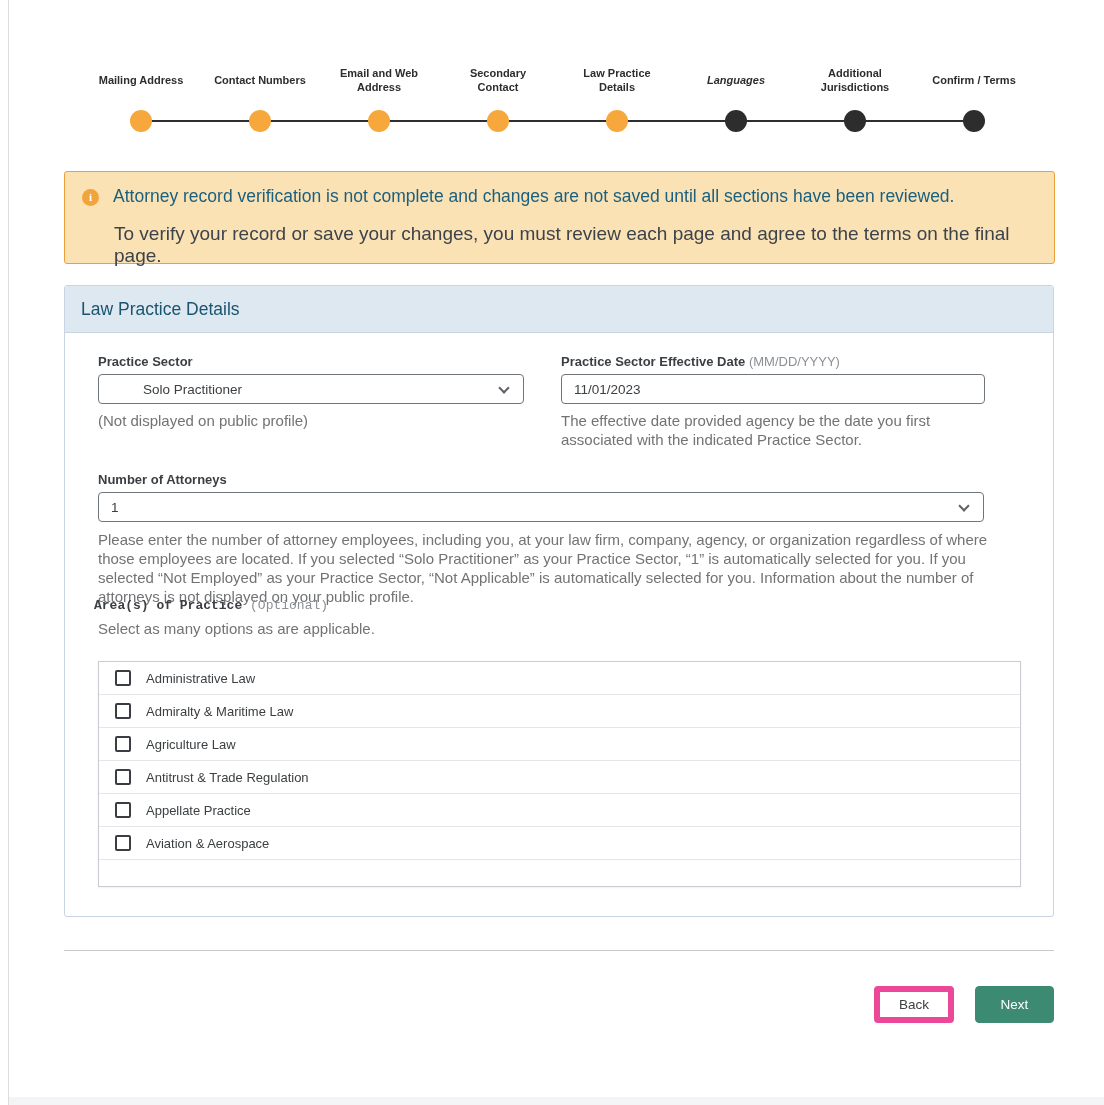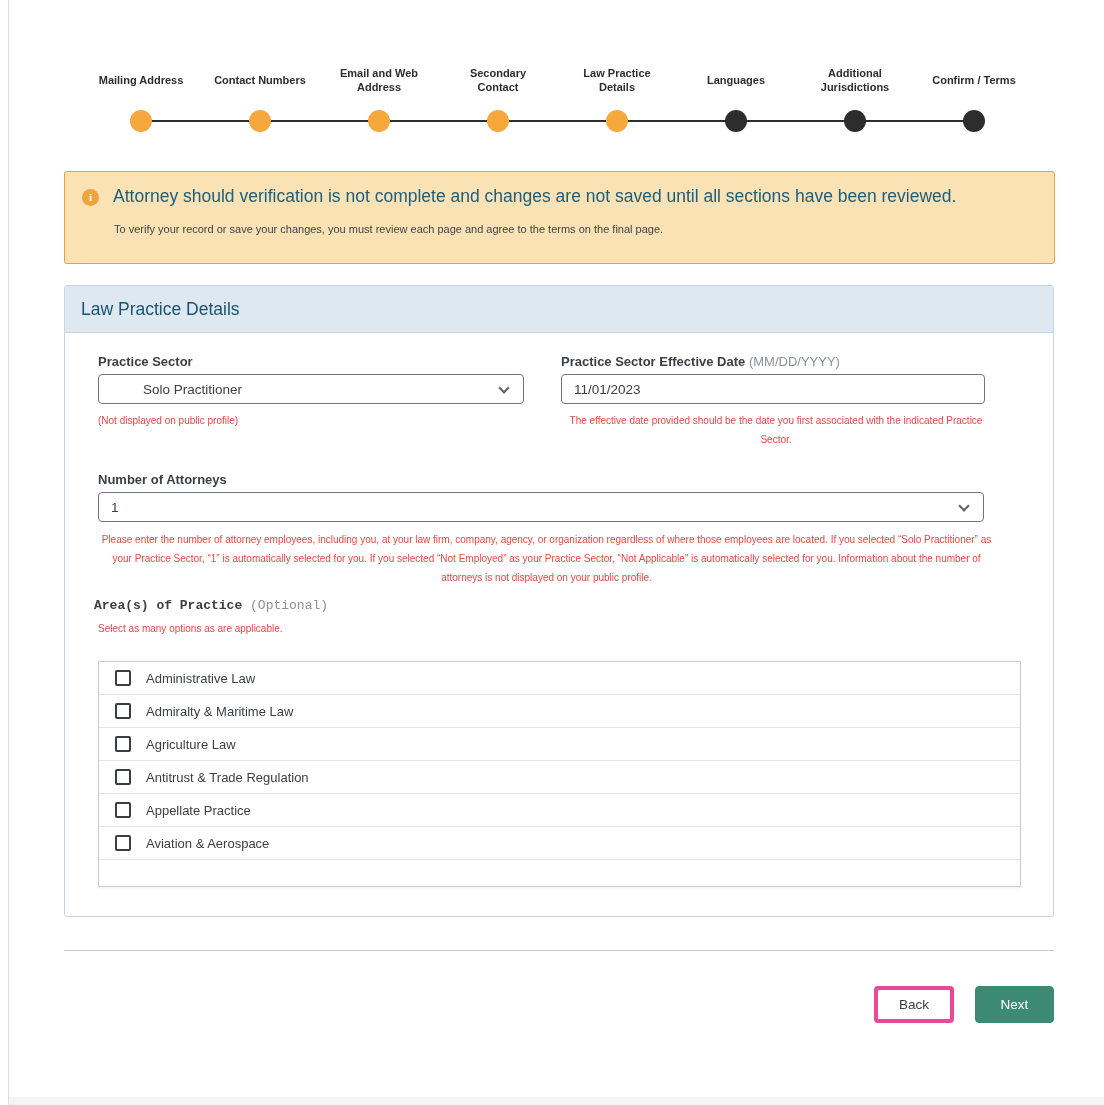--- a/index.html
+++ b/index.html
@@ -18,51 +18,51 @@
   .step-dot { position:relative; margin:10px auto 0; width:22px; height:22px; border-radius:50%; background:#2d2d2d; z-index:2; }
   .step.complete .step-dot, .step.active .step-dot { background:var(--accent-orange,#f6a83c); }
 
   
   .banner { position:absolute; left:64px; top:171px; width:991px; height:93px;
     background:var(--banner-bg,#fbe2b5); border:1px solid var(--banner-border,#e9a23b); border-radius:3px; }
   .banner-icon { position:absolute; left:17px; top:17px; width:17px; height:17px; border-radius:50%;
     background:#f0a43c; color:#fff; font-size:11px; font-weight:bold; text-align:center; line-height:17px; font-family:"Liberation Serif", serif; }
   .banner-icon::before { content:"i"; }
   .banner-title { position:absolute; left:48px; top:14px; width:920px; font-size:17.5px; color:var(--title-teal,#1b607e); }
-  .banner-sub { position:absolute; left:49px; top:51px; width:900px; font-size:11px; color:#3d434b; }
+  .banner-sub { position:absolute; left:49px; top:51px; width:900px; font-size:19px; color:#3d434b; }
 
   
   .card { position:absolute; left:64px; top:285px; width:990px; height:632px;
     background:#fff; border:1px solid #c6d5e1; border-radius:3px; }
   .card-header { height:47px; background:#dde8f1; border-bottom:1px solid #c6d5e1;
     font-size:17.5px; color:#1a546f; line-height:47px; padding-left:16px; border-radius:3px 3px 0 0; }
 
   .field-label { position:absolute; font-size:13px; font-weight:bold; color:#3b3f44; }
   .label-hint { font-weight:normal; color:#8b9096; }
-  .helper { position:absolute; font-size:10px; color:#ef4444; line-height:19px;text-align:center; }
+  .helper { position:absolute; font-size:15px; color:#737373; line-height:19px; }
 
   .selectbox, .textbox { position:absolute; height:30px; background:#fff;
     border:1px solid #70757a; border-radius:4px; font-size:13.5px; color:#3c4043; }
   .selectbox { display:flex; align-items:center; padding:0 30px 0 12px; cursor:pointer; }
   .textbox { padding:0 12px; font-family:"Liberation Sans", sans-serif; }
   .chevron { position:absolute; right:15px; top:9px; width:8px; height:8px;
     border-right:2px solid #5f6368; border-bottom:2px solid #5f6368; transform:rotate(45deg); }
 
   
   .area-list { position:absolute; left:33px; top:375px; width:923px; height:226px;
     border:1px solid #c9cdd1; background:#fff; overflow:hidden; box-shadow:0 1px 2px rgba(0,0,0,.06); }
   .area-row { display:flex; align-items:center; height:33px; border-bottom:1px solid #e4e6e8; padding-left:16px; }
   .checkbox { width:16px; height:16px; border:2px solid #3a3e42; border-radius:2px; background:#fff; flex:0 0 auto; cursor:pointer; }
   .area-label { margin-left:15px; font-size:13px; color:#3c4043; }
 
   
   .divider { position:absolute; left:64px; top:950px; width:990px; height:1px; background:#c9c9c9; }
   .btn { position:absolute; top:986px; height:37px; border-radius:4px; font-size:13.5px;
     display:flex; align-items:center; justify-content:center; cursor:pointer; font-family:"Liberation Sans", sans-serif; }
-  .btn-back { left:874px; width:80px; background:#fff; border:4px solid #ec4899; color:#3c4043; }
+  .btn-back { left:874px; width:80px; background:#fff; border:6px solid #ec4899; color:#3c4043; }
   .btn-next { left:975px; width:79px; background:var(--next-green,#3d8a73); border:1px solid var(--next-green,#3d8a73); color:#fff; }
 </style>
 </head>
 <body>
 
 <div class="page">
   <div class="left-rule"></div>
   <div class="bottom-strip"></div>
 
   <div class="stepper">
@@ -81,57 +81,57 @@
       <div class="step-dot"></div>
     </div>
         <div class="step complete" style="left: 448px;">
       <div class="step-label">Secondary Contact</div>
       <div class="step-dot"></div>
     </div>
         <div class="step active" style="left: 567px;">
       <div class="step-label">Law Practice Details</div>
       <div class="step-dot"></div>
     </div>
-        <div class="step incomplete" style="left: 686px;">
+        <div class="step incomplete" style="left: 686px; font-style: italic;">
       <div class="step-label">Languages</div>
       <div class="step-dot"></div>
     </div>
         <div class="step incomplete" style="left: 805px;">
       <div class="step-label">Additional Jurisdictions</div>
       <div class="step-dot"></div>
     </div>
         <div class="step incomplete" style="left: 924px;">
       <div class="step-label">Confirm / Terms</div>
       <div class="step-dot"></div>
     </div>
       </div>
   </div>
 
   <div class="banner">
     <span class="banner-icon"></span>
-    <div class="banner-title">Attorney should verification is not complete and changes are not saved until all sections have been reviewed.</div>
+    <div class="banner-title">Attorney record verification is not complete and changes are not saved until all sections have been reviewed.</div>
     <div class="banner-sub">To verify your record or save your changes, you must review each page and agree to the terms on the final page.</div>
   </div>
 
   <div class="card">
     <div class="card-header">Law Practice Details</div>
 
     <div class="field-label" style="left:33px; top:68px;">Practice Sector</div>
     <div class="selectbox" style="left:33px; top:88px; width:426px;padding-left:44px;">
       <span>Solo Practitioner</span>
       <span class="chevron"></span>
     </div>
     <div class="helper" style="left:33px; top:125px;">(Not displayed on public profile)</div>
 
     <div class="field-label" style="left:496px; top:68px;">
       <span>Practice Sector Effective Date</span>
       <span class="label-hint">(MM/DD/YYYY)</span>
     </div>
     <input class="textbox" style="left: 496px; top: 88px; width: 424px;" value="11/01/2023">
-    <div class="helper" style="left:496px; top:125px; width:430px;">The effective date provided should be the date you first associated with the indicated Practice Sector.</div>
+    <div class="helper" style="left:496px; top:125px; width:430px;">The effective date provided agency be the date you first associated with the indicated Practice Sector.</div>
 
     <div class="field-label" style="left:33px; top:186px;">Number of Attorneys</div>
     <div class="selectbox" style="left:33px; top:206px; width:886px;">
       <span>1</span>
       <span class="chevron"></span>
     </div>
     <div class="helper" style="left:33px; top:244px; width:897px;">Please enter the number of attorney employees, including you, at your law firm, company, agency, or organization regardless of where those employees are located. If you selected “Solo Practitioner” as your Practice Sector, “1” is automatically selected for you.  If you selected “Not Employed” as your Practice Sector, “Not Applicable” is automatically selected for you. Information about the number of attorneys is not displayed on your public profile.</div>
 
     <div class="field-label" style="left:29px; top:312px;font-family:Liberation Mono, monospace;">
       <span>Area(s) of Practice</span>

